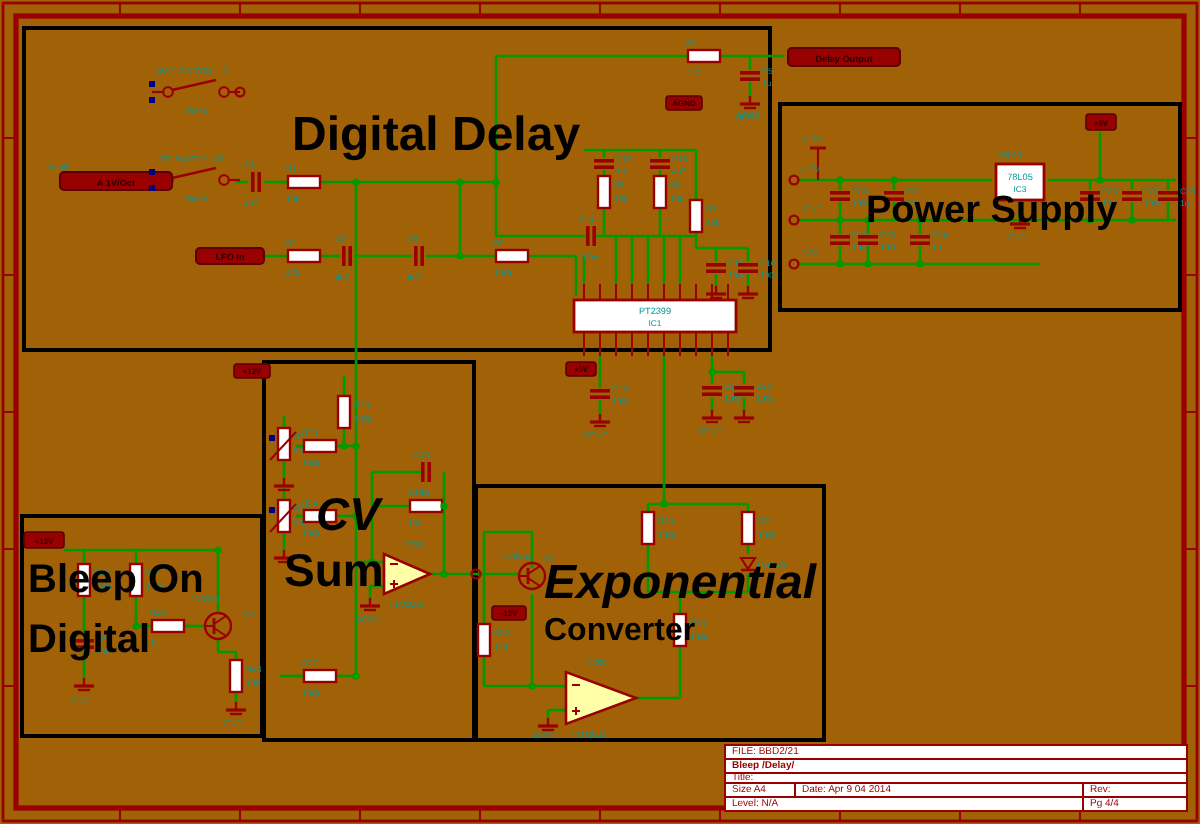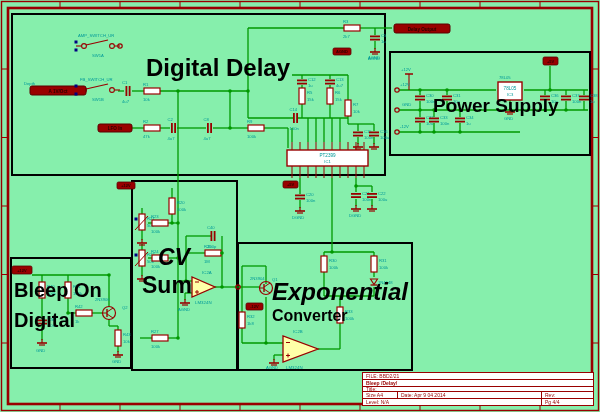--- a/index.html
+++ b/index.html
@@ -1,16 +1,16 @@
 <!DOCTYPE html>
 <html><head>
 <meta charset="utf-8">
 <style>
   html,body{margin:0;padding:0;background:#fff;}
-  .page{position:relative;width:600px;height:412px;background:#86efac;overflow:hidden;
+  .page{position:relative;width:600px;height:412px;background:#a16207;overflow:hidden;
         font-family:"Liberation Sans",sans-serif;}
   svg{position:absolute;left:0;top:0;}
   .sec-title{position:absolute;color:#000;font-weight:bold;line-height:1.0;
              font-family:"Liberation Sans",sans-serif;white-space:pre;}
   .tb{position:absolute;left:362px;top:372px;width:232px;height:34px;
       border:1px solid #990000;color:#990000;font-size:5px;line-height:1;
       background:#fff;box-sizing:border-box;}
   .tb .row{border-bottom:1px solid #990000;display:flex;align-items:center;
            padding-left:3px;box-sizing:border-box;overflow:hidden;}
   .tb .row:last-child{border-bottom:none;}

